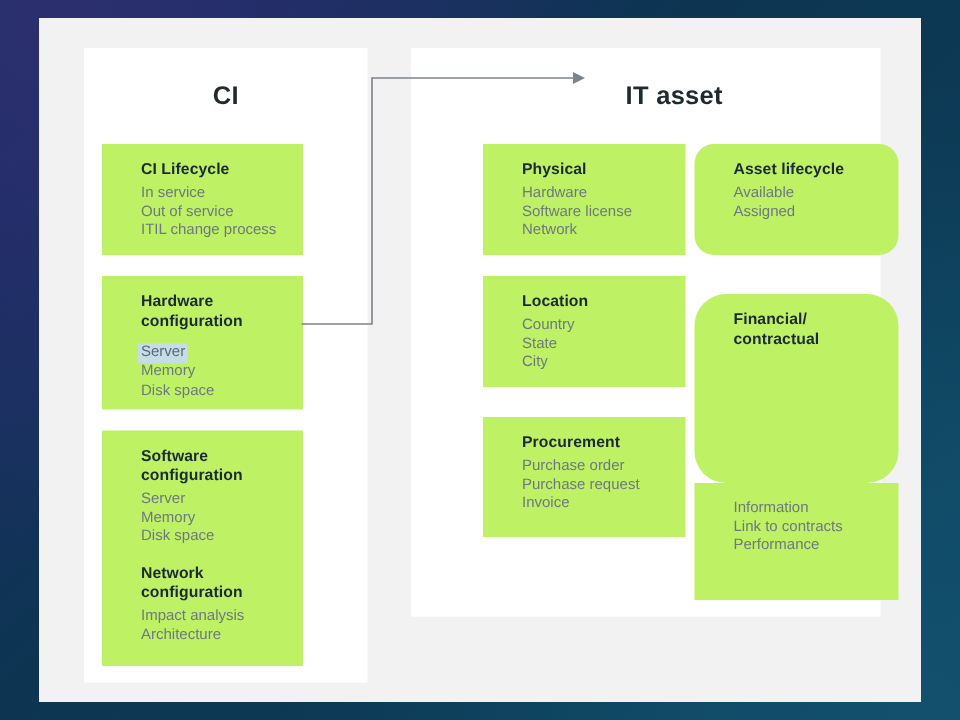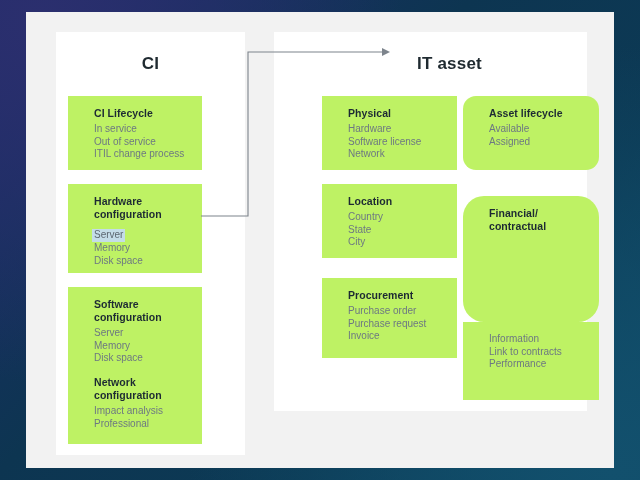--- a/index.html
+++ b/index.html
@@ -149,21 +149,21 @@
       </ul>
     </div>
 
     <div class="card" id="card-network">
       <h3>
         <span>Network</span><br>
         <span>configuration</span>
       </h3>
       <ul>
         <li>Impact analysis</li>
-        <li>Professional</li>
+        <li>Architecture</li>
       </ul>
     </div>
   </div>
 
   <div class="column" id="col-itasset">
     <div class="col-title">IT asset</div>
 
     <div class="card" id="card-physical">
       <h3>Physical</h3>
       <ul>

